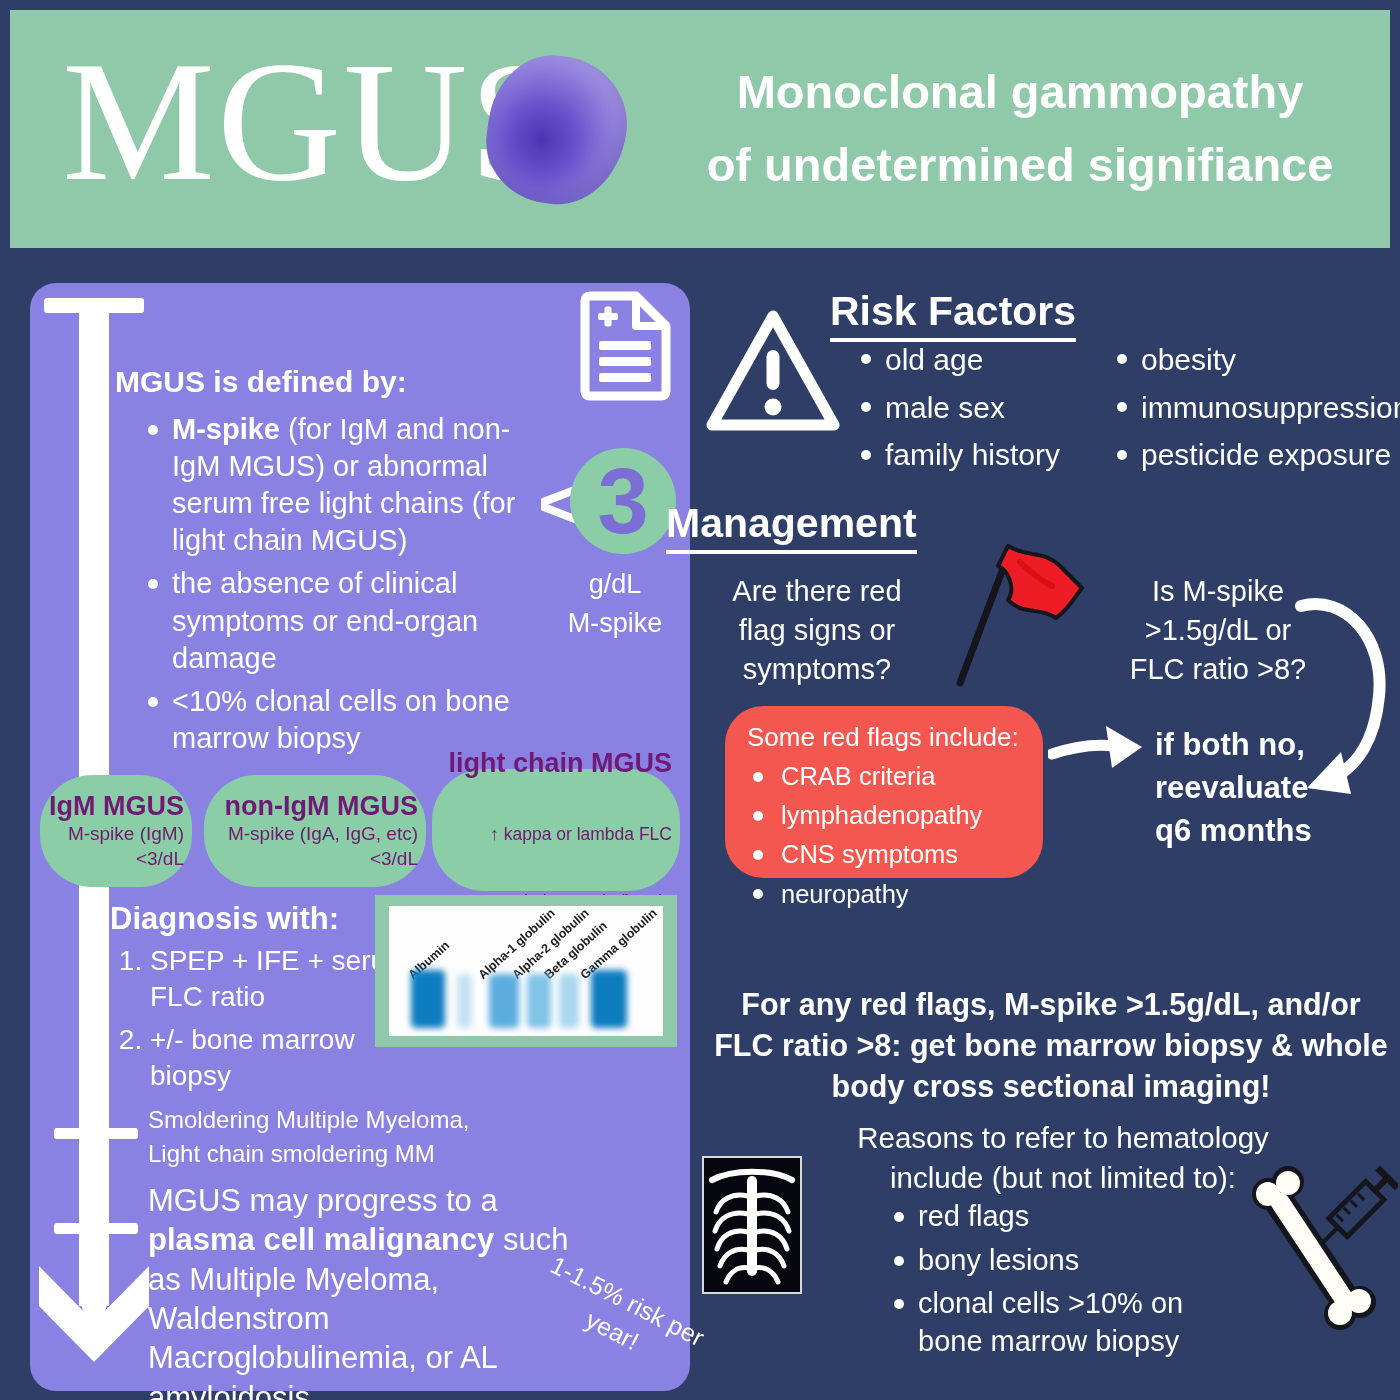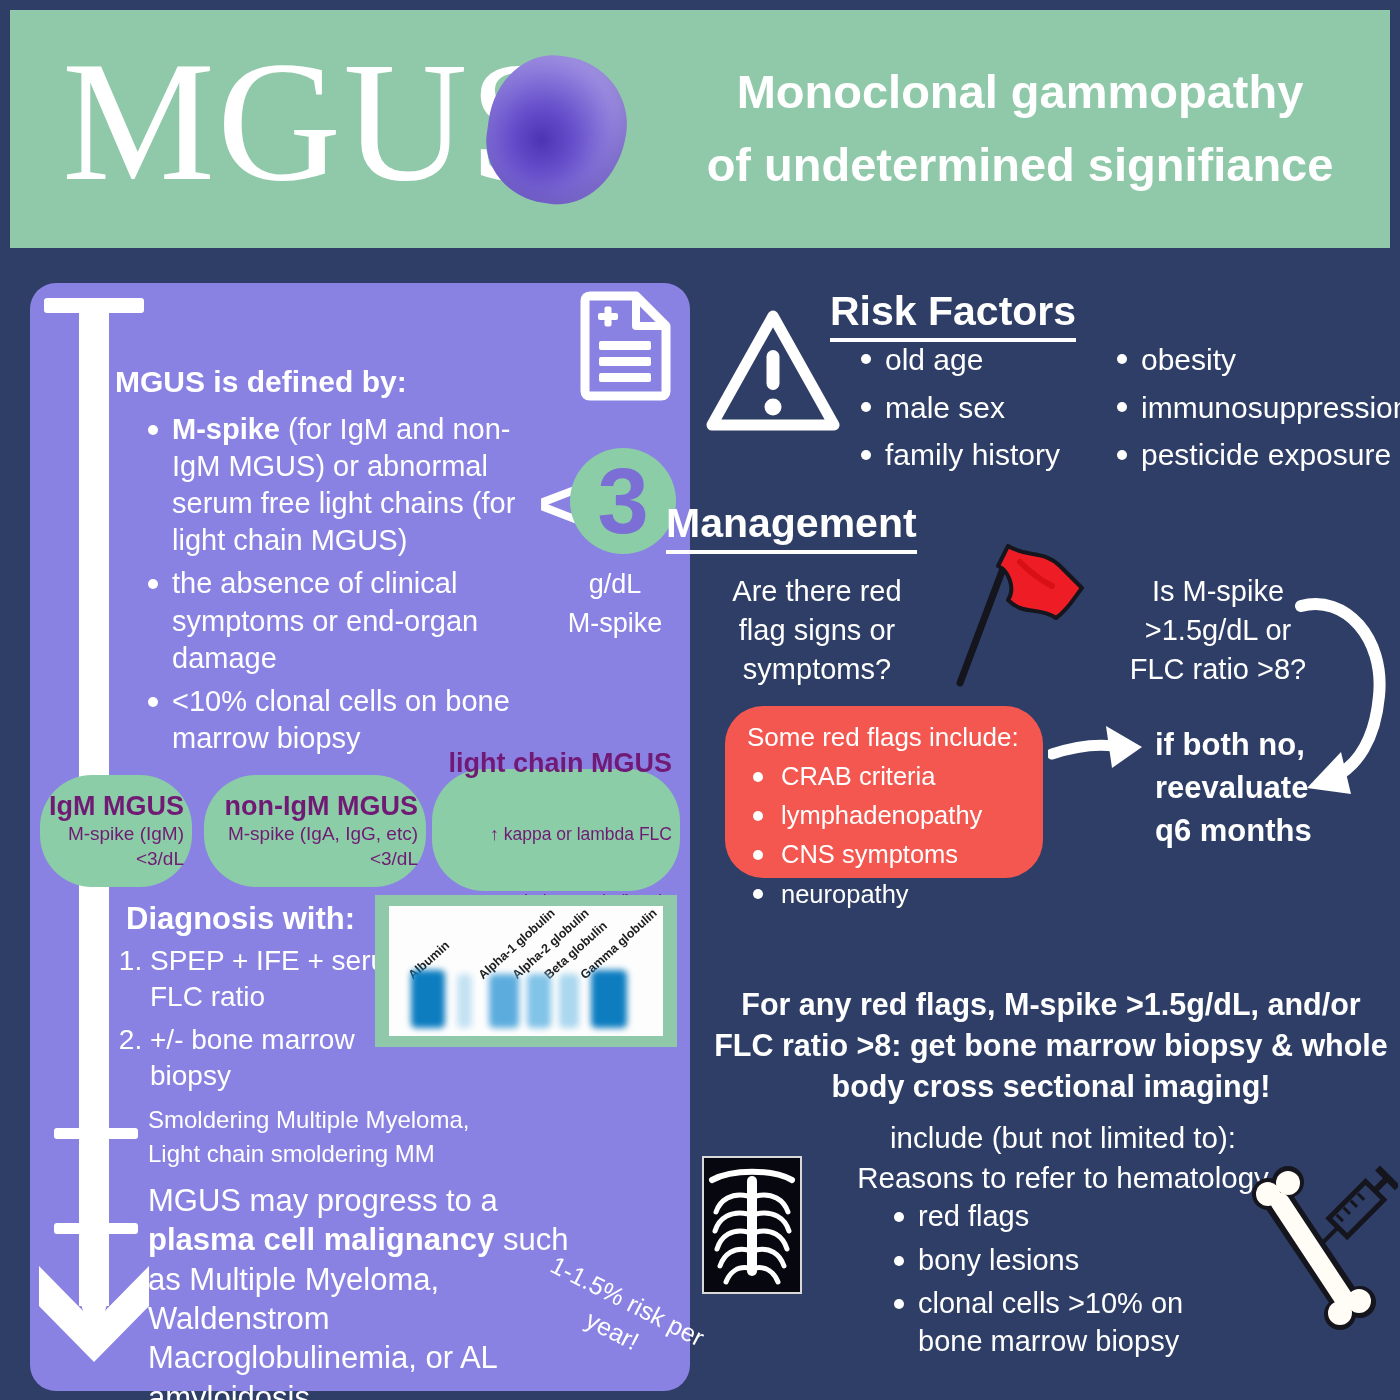--- a/index.html
+++ b/index.html
@@ -38,21 +38,21 @@
                font-size:27px;line-height:1.45;color:#fff;}
   .badge{position:absolute;background:#8bcda6;border-radius:52px;color:#701a75;text-align:right;
          display:flex;flex-direction:column;justify-content:center;padding:6px 8px;box-sizing:border-box;}
   .badge .bt{font-weight:bold;font-size:27px;line-height:1.15;}
   .badge .bs{font-size:19px;line-height:1.3;}
   .badge1{left:10px;top:492px;width:152px;height:112px;}
   .badge2{left:174px;top:492px;width:222px;height:112px;}
   .badge3{left:402px;top:486px;width:248px;height:122px;gap:44px;}
   .badge3 .bs{font-size:17.5px;}
   .u{text-decoration:underline;text-underline-offset:3px;}
-  .diag-head{position:absolute;left:96px;top:618px;font-size:31px;font-weight:bold;}
+  .diag-head{position:absolute;left:80px;top:618px;font-size:31px;font-weight:bold;}
   .diag-list{position:absolute;left:82px;top:660px;width:260px;font-size:28px;line-height:1.3;
              margin:0;padding-left:38px;}
   .diag-list li{margin-bottom:6px;}
   .spep{position:absolute;left:345px;top:612px;width:302px;height:152px;background:#8fc9a9;}
   .spep-inner{position:absolute;left:14px;top:11px;right:14px;bottom:11px;background:#fdfdfd;overflow:hidden;}
   .spep-label{position:absolute;font-size:12.5px;color:#1c1c1c;white-space:nowrap;
               transform:rotate(-42deg);transform-origin:left bottom;font-weight:bold;}
   .band{position:absolute;bottom:8px;height:54px;filter:blur(3px);border-radius:5px;}
   .smolder{position:absolute;left:118px;top:820px;font-size:24px;line-height:1.4;}
   .progress{position:absolute;left:118px;top:898px;width:452px;font-size:31px;line-height:1.27;}
@@ -251,22 +251,22 @@
     <path d="M54 58 C71 54 83 62 87 75" fill="none" stroke="#fff" stroke-width="5" stroke-linecap="round"></path>
     <path d="M46 76 C30 72 19 80 15 93" fill="none" stroke="#fff" stroke-width="5" stroke-linecap="round"></path>
     <path d="M54 76 C70 72 81 80 85 93" fill="none" stroke="#fff" stroke-width="5" stroke-linecap="round"></path>
     <path d="M46 94 C32 91 22 98 18 110" fill="none" stroke="#fff" stroke-width="5" stroke-linecap="round"></path>
     <path d="M54 94 C68 91 78 98 82 110" fill="none" stroke="#fff" stroke-width="5" stroke-linecap="round"></path>
     <path d="M47 112 C36 110 28 116 24 126" fill="none" stroke="#fff" stroke-width="5" stroke-linecap="round"></path>
     <path d="M53 112 C64 110 72 116 76 126" fill="none" stroke="#fff" stroke-width="5" stroke-linecap="round"></path>
   </svg>
 
   <div class="refer-intro">
+    <div>Reasons to refer to hematology</div>
     <div>include (but not limited to):</div>
-    <div>Reasons to refer to hematology</div>
   </div>
   <ul class="dots refer-list">
     <li>red flags</li>
     <li>bony lesions</li>
     <li>clonal cells &gt;10% on bone marrow biopsy</li>
   </ul>
 
   <svg class="bone-icon" width="160" height="190" viewBox="0 0 160 190">
     <g>
       <g transform="rotate(45 112 62)">

